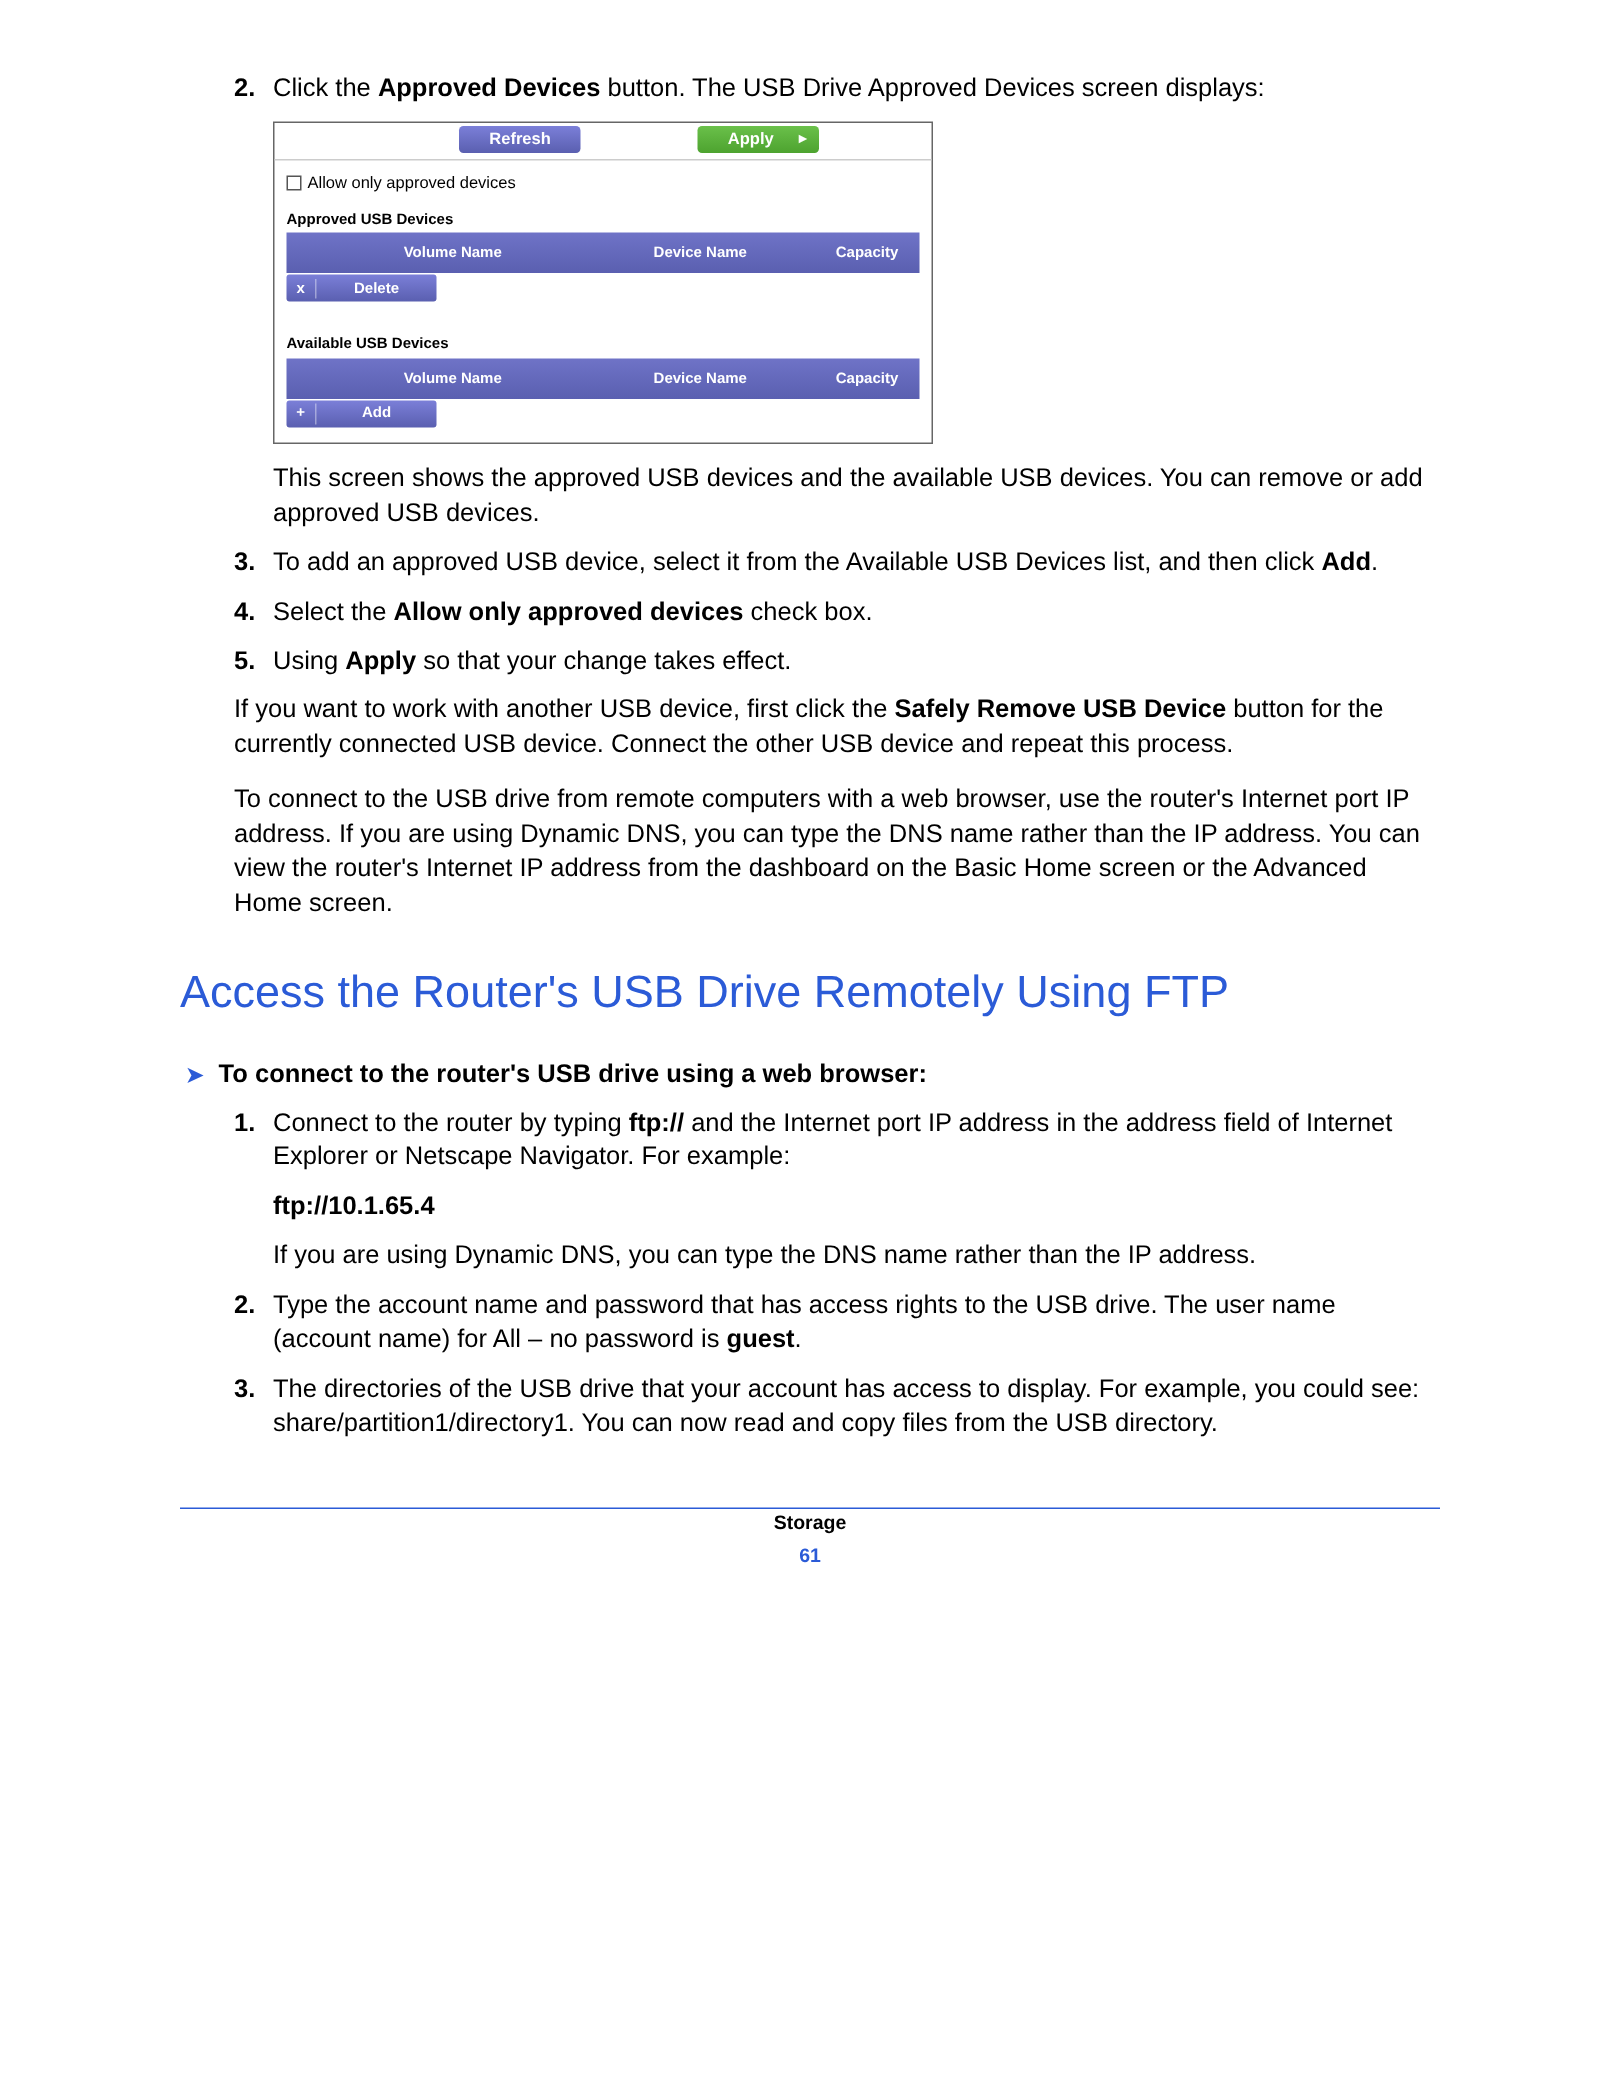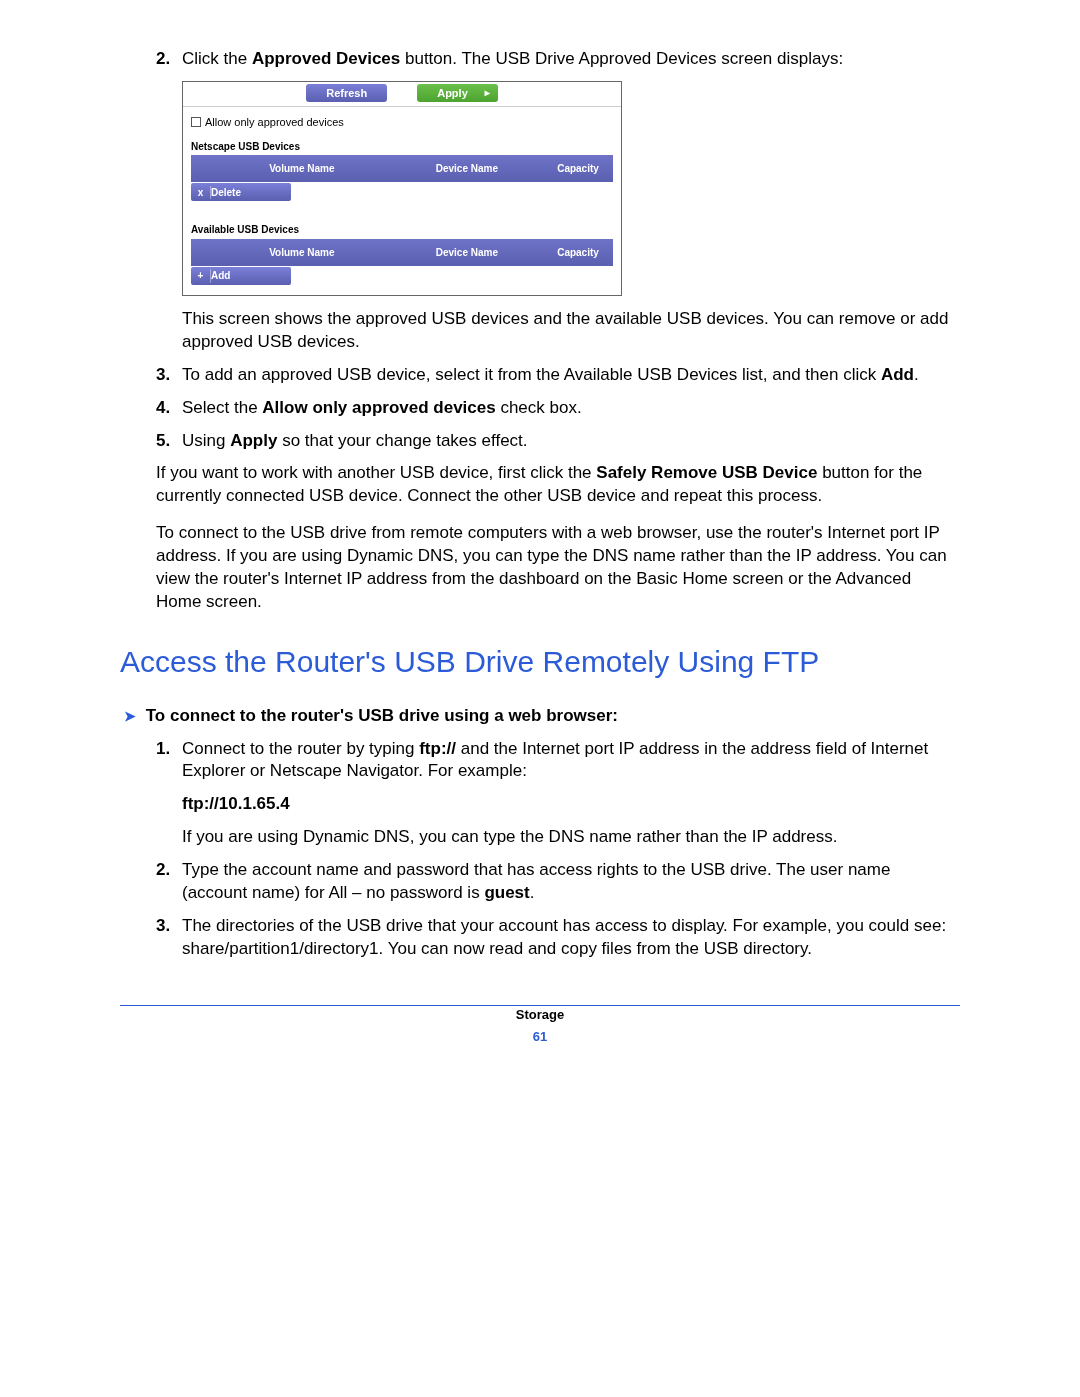--- a/index.html
+++ b/index.html
@@ -61,20 +61,21 @@
     display: inline-flex;
     align-items: center;
     justify-content: center;
     color: #fff;
     font-weight: bold;
     font-size: 11px;
     height: 18px;
     border-radius: 3px;
     padding: 0 20px;
     position: relative;
+    margin-left: 48px;
   }
   .pill.purple { background: linear-gradient(#7b7fd8, #5a5fb0); }
   .pill.green  { background: linear-gradient(#6ac04a, #4da32f); padding-right: 30px; }
   .pill.green::after {
     content: "▸";
     position: absolute;
     right: 8px;
     font-size: 10px;
   }
   .sb-inner { padding: 8px 8px 10px 8px; }
@@ -104,21 +105,21 @@
     height: 18px;
     width: 100px;
     border-radius: 2px;
     margin-top: 1px;
   }
   .sb-actbtn .glyph {
     width: 20px;
     text-align: center;
     border-right: 1px solid rgba(255,255,255,0.4);
   }
-  .sb-actbtn .lbl { flex: 1; text-align: left; }
+  .sb-actbtn .lbl { flex: 1; text-align: center; }
   h2.section {
     color: #2b5bd7;
     font-family: Arial, Helvetica, sans-serif;
     font-weight: 500;
     font-size: 30px;
     margin: 28px 0 22px 0;
   }
   .body-para {
     padding-left: 36px;
     margin-bottom: 14px;
@@ -161,21 +162,21 @@
   <div class="screenshot-box">
     <div class="sb-btnrow">
       <div class="pill purple">Refresh</div>
       <div class="pill green">Apply</div>
     </div>
     <div class="sb-inner">
       <div class="sb-check">
         <span class="box"></span>
         <span>Allow only approved devices</span>
       </div>
-      <div class="sb-section-label">Netscape USB Devices</div>
+      <div class="sb-section-label">Approved USB Devices</div>
       <div class="sb-tblhead">
         <div class="c0"></div>
         <div class="c1">Volume Name</div>
         <div class="c2">Device Name</div>
         <div class="c3">Capacity</div>
       </div>
       <div class="sb-actbtn">
         <span class="glyph">x</span>
         <span class="lbl">Delete</span>
       </div>

